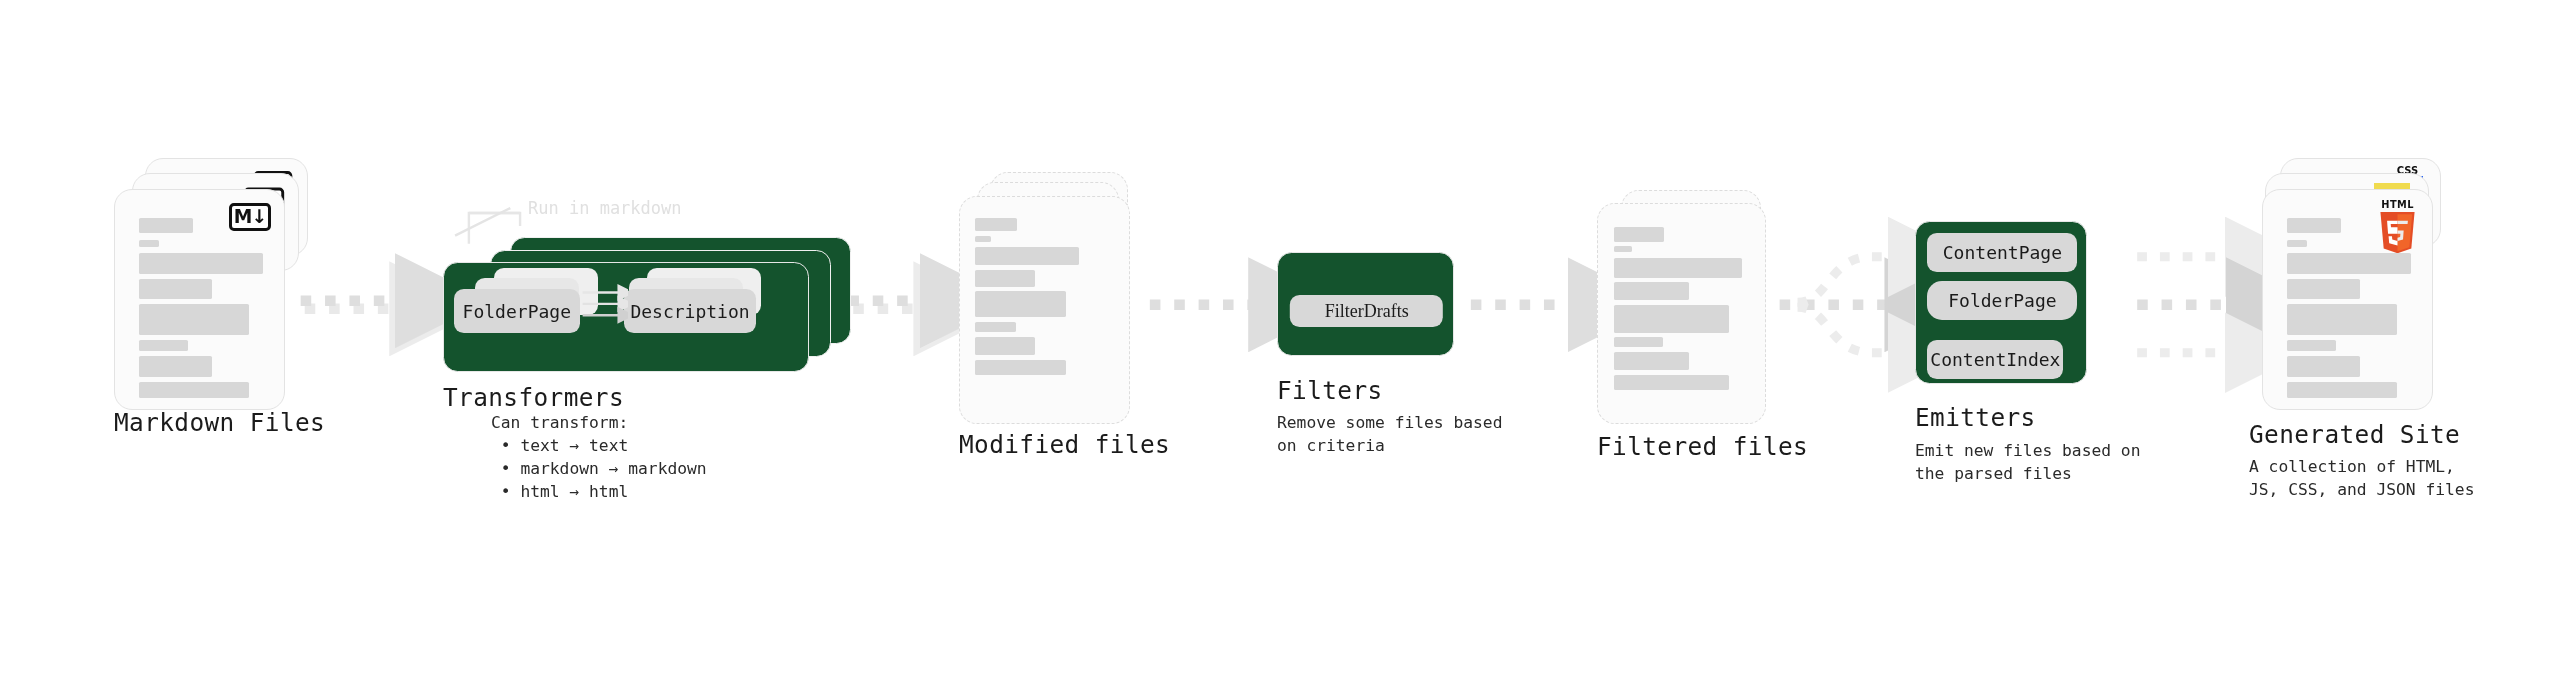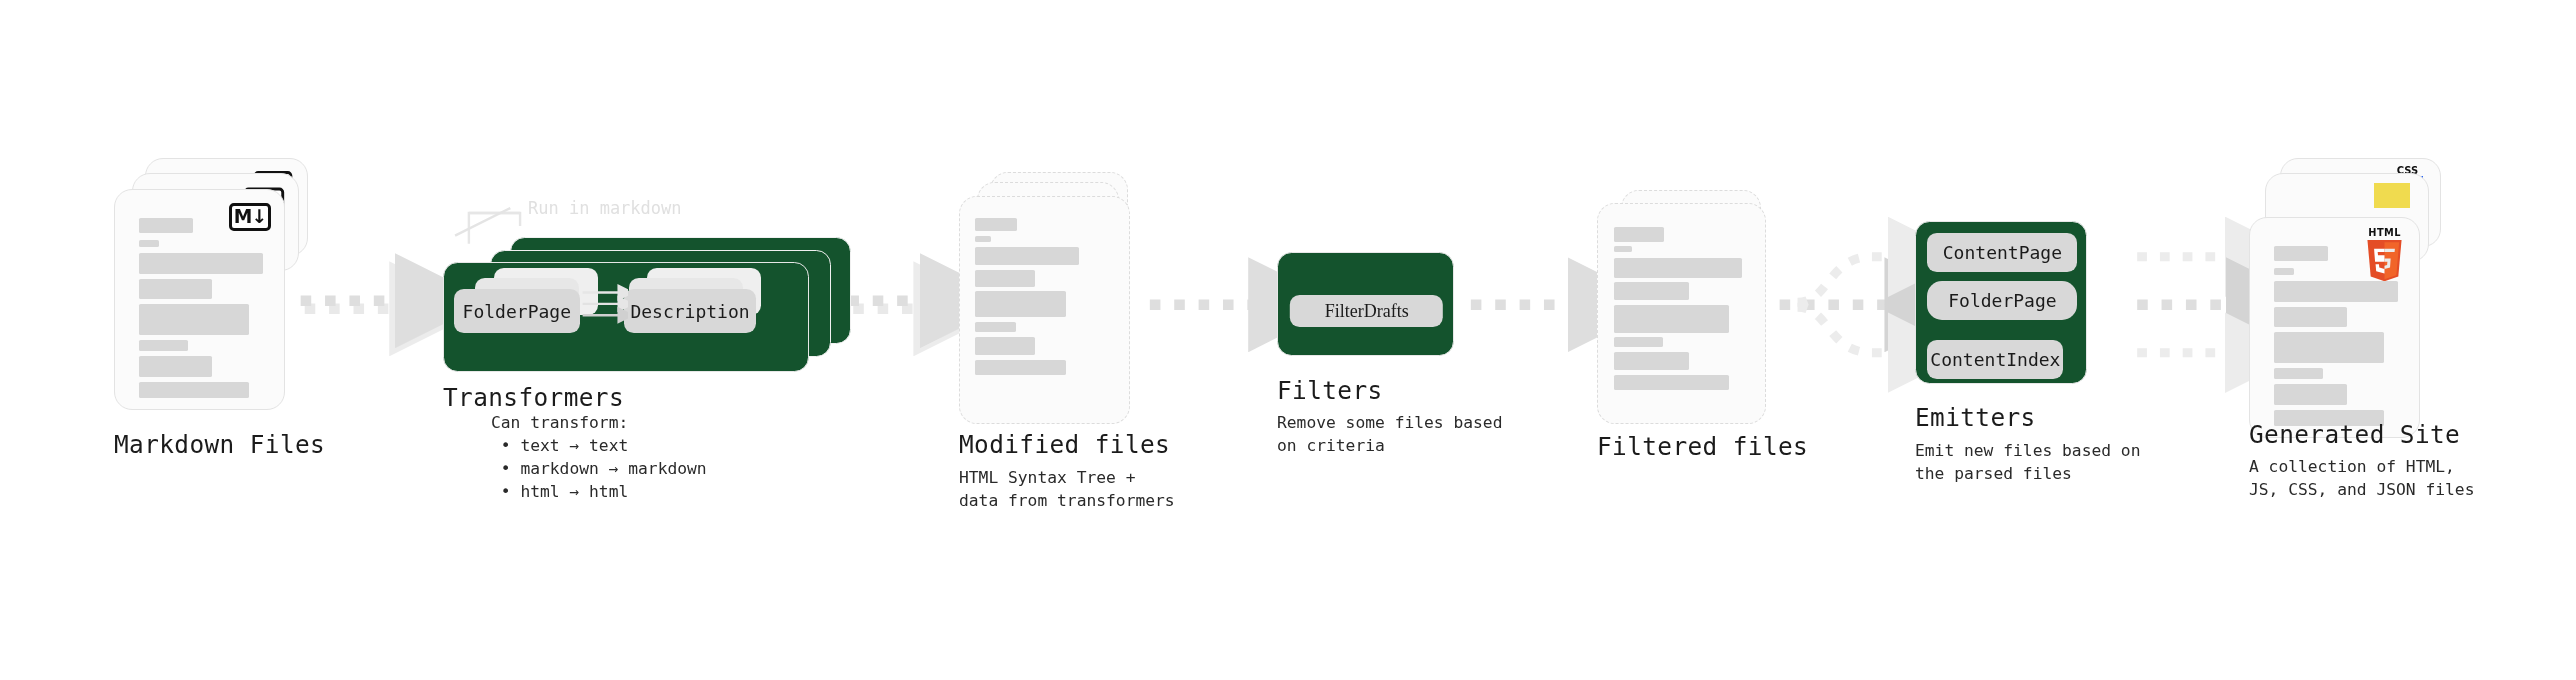--- a/index.html
+++ b/index.html
@@ -220,21 +220,21 @@
         <div class="skel" style="left:24.4px; top:50px;  width:19.5px;  height:6.5px;"></div>
         <div class="skel" style="left:24.4px; top:63px;  width:124px; height:21px;"></div>
         <div class="skel" style="left:24.4px; top:89px; width:73px;  height:19.5px;"></div>
         <div class="skel" style="left:24.4px; top:114px; width:110px; height:31px;"></div>
         <div class="skel" style="left:24.4px; top:150px; width:49px;  height:11.4px;"></div>
         <div class="skel" style="left:24.4px; top:166px; width:73px;  height:21px;"></div>
         <div class="skel" style="left:24.4px; top:192px; width:110px; height:16.3px;"></div>
       </div>
     </div>
 
-    <div class="caption-title" style="left:0px; top:272px;">Markdown Files</div>
+    <div class="caption-title" style="left:0px; top:250px;">Markdown Files</div>
   </div>
 
   <div class="stage" style="left:443px; top:203px;">
 
     <div class="parallel-label" style="left:85px; top:-4.9px;">Run in markdown</div>
 
     <div class="node-box faded" style="left:67px; top:34px; width:341px; height:107px;"></div>
     <div class="node-box faded" style="left:47px; top:47px; width:341px; height:107px;"></div>
     <div class="node-box" style="left:0px; top:59px; width:366px; height:110px;">
 
@@ -281,22 +281,20 @@
         <div class="skel" style="left:14.6px; top:39px;  width:16.3px;  height:5.7px;"></div>
         <div class="skel" style="left:14.6px; top:50px;  width:104px; height:18px;"></div>
         <div class="skel" style="left:14.6px; top:73px;  width:60px;  height:16.3px;"></div>
         <div class="skel" style="left:14.6px; top:94px; width:91px; height:26px;"></div>
         <div class="skel" style="left:14.6px; top:125px; width:41px;  height:9.8px;"></div>
         <div class="skel" style="left:14.6px; top:140px; width:60px;  height:18px;"></div>
         <div class="skel" style="left:14.6px; top:163px; width:91px; height:14.6px;"></div>
       </div>
     </div>
     <div class="caption-title" style="left:0px; top:258px;">Modified files</div>
-    <div class="caption-body" style="left:0px; top:294px;">HTML Syntax Tree +
-data from transformers</div>
   </div>
 
   <div class="stage" style="left:1277px; top:252px;">
     <div class="node-box" style="left:0px; top:0px; width:177px; height:104px;">
       <div class="pill" style="left:24.4px; top:42px; width:153px; height:32px; transform:translateX(-12.2px);font-family:Liberation Serif, serif;">
         <span>FilterDrafts</span>
       </div>
     </div>
     <div class="caption-title" style="left:0px; top:124px;">Filters</div>
     <div class="caption-body" style="left:0px; top:159px;">Remove some files based
@@ -344,21 +342,21 @@
         <div class="css-badge" style="right:16.3px; top:6.5px;">
           <span class="css-word">CSS</span>
           <span class="css-bar"></span>
         </div>
       </div>
 
       <div class="doc-card" style="left:16.3px; top:14.6px; width:164px; height:89px;">
         <div class="js-badge" style="right:18px; top:9.8px;"></div>
       </div>
 
-      <div class="doc-card front" style="left:0px; top:31px; width:171px; height:221px;margin-top:28px;">
+      <div class="doc-card front" style="left:13px; top:31px; width:171px; height:221px;">
 
         <div class="html5-badge" style="right:11.4px; top:9.8px;">
           <span class="h5-word">HTML</span>
           <div class="html5-shield">
             <svg viewBox="0 0 48 54" width="39" height="44">
               <path d="M3,1 L45,1 L41,46 L24,52 L7,46 Z" fill="#e44d26"></path>
               <path d="M24,4 L42,4 L38.6,44.4 L24,49.4 Z" fill="#f16529"></path>
               <path d="M24,20 L16,20 L15.6,16 L24,16 L24,12 L11.2,12 L11.6,18 L12.4,28 L24,28 Z
                        M24,36.8 L17.6,35 L17.2,31 L13,31 L13.8,39.6 L24,42.4 Z" fill="#ffffff"></path>
               <path d="M24,28 L24,24 L31.6,24 L30.8,35 L24,36.8 L24,32.8 L27.2,31.8 L27.6,28 Z

